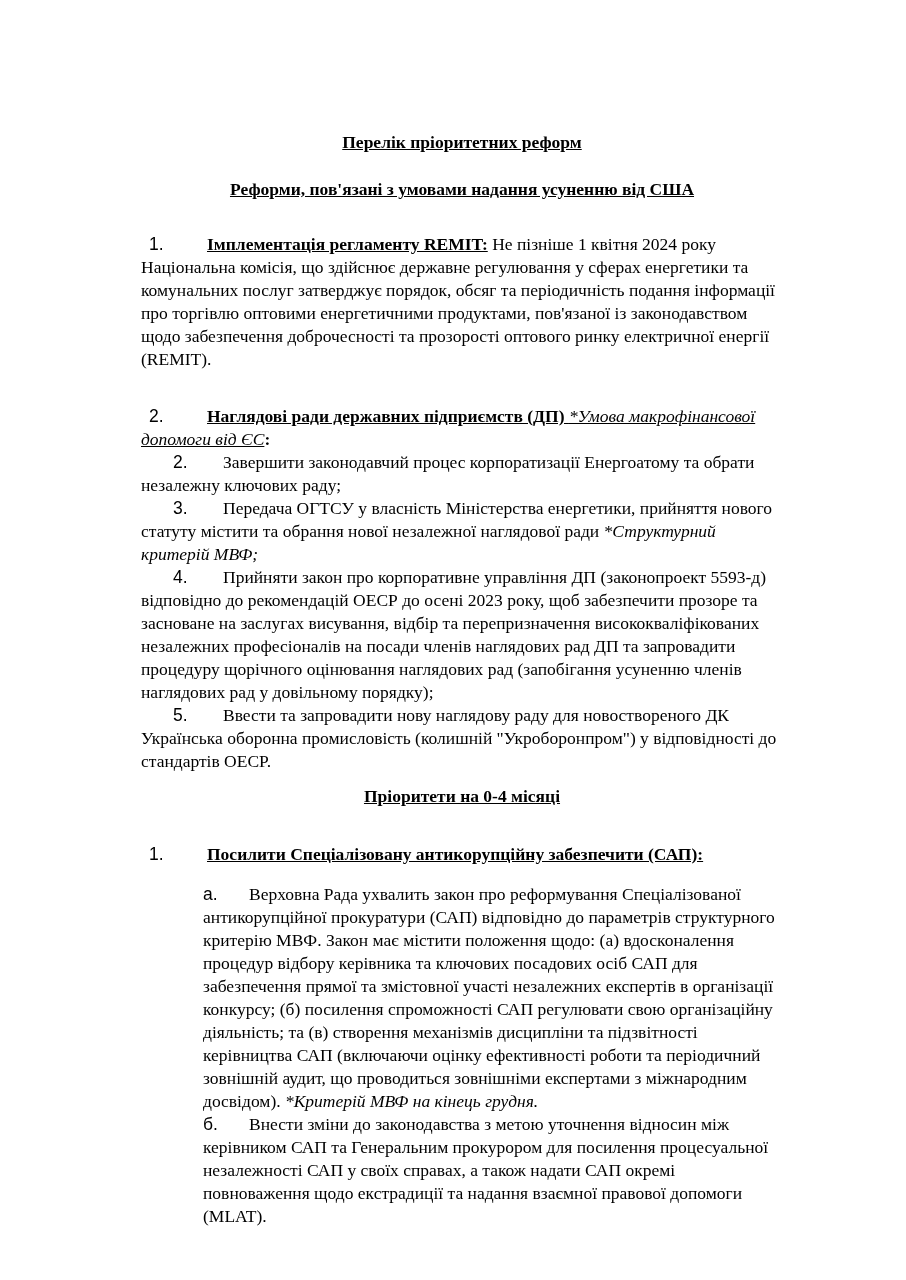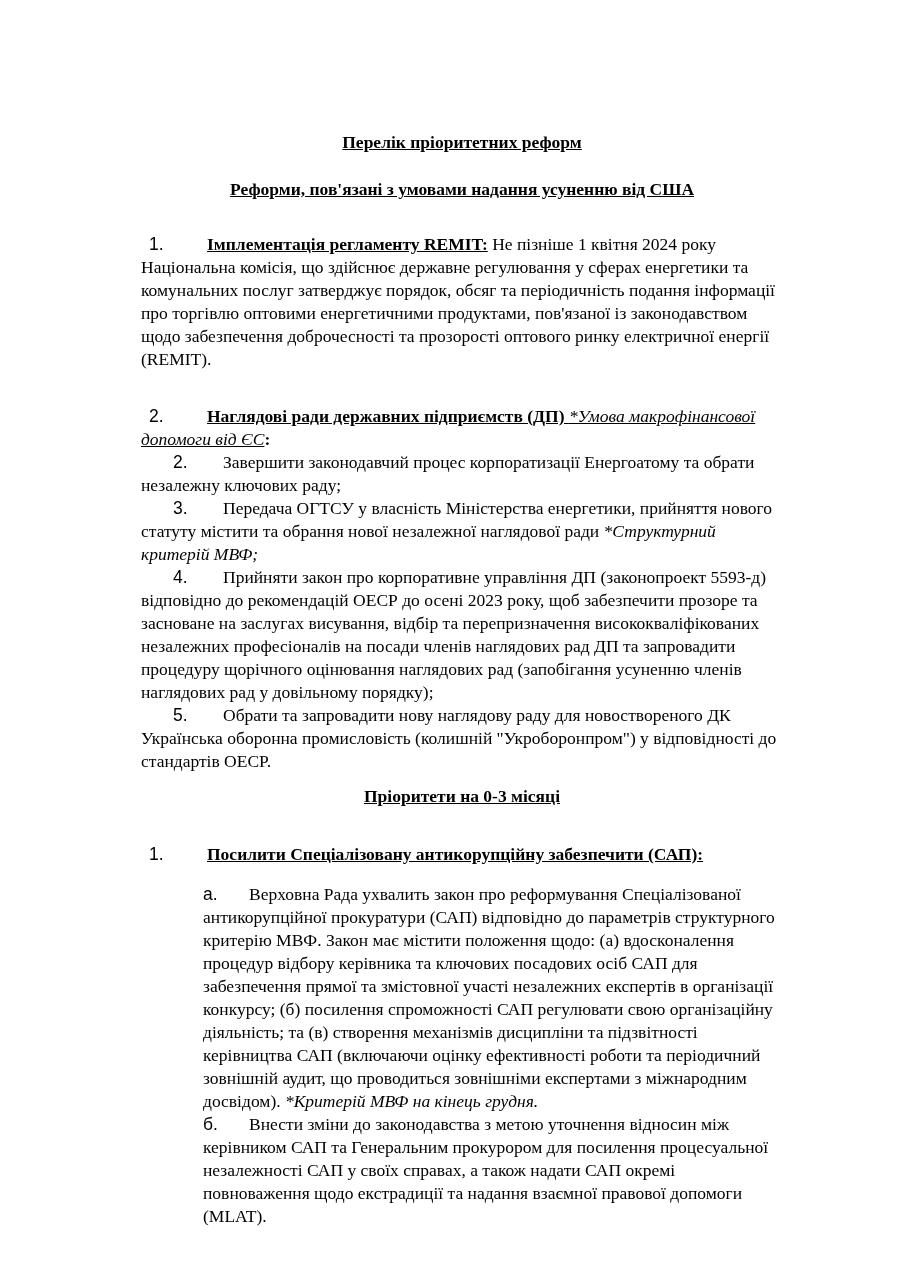--- a/index.html
+++ b/index.html
@@ -58,23 +58,23 @@
 
   <p class="p-boards"><span class="marker num-l1">2.</span><span class="bu">Наглядові ради державних підприємств (ДП) </span><span class="iu">*Умова макрофінансової допомоги від ЄС</span><span class="b">:</span></p>
 
 
   <p><span class="marker num-l2">2.</span><span>Завершити законодавчий процес корпоратизації Енергоатому та обрати незалежну ключових раду;</span></p>
 
   <p><span class="marker num-l2">3.</span><span>Передача ОГТСУ у власність Міністерства енергетики, прийняття нового статуту містити та обрання нової незалежної наглядової ради </span><span class="i">*Структурний критерій МВФ;</span></p>
 
   <p><span class="marker num-l2">4.</span><span>Прийняти закон про корпоративне управління ДП (законопроект 5593-д) відповідно до рекомендацій ОЕСР до осені 2023 року, щоб забезпечити прозоре та засноване на заслугах висування, відбір та перепризначення висококваліфікованих незалежних професіоналів на посади членів наглядових рад ДП та запровадити процедуру щорічного оцінювання наглядових рад (запобігання усуненню членів наглядових рад у довільному порядку);</span></p>
 
-  <p><span class="marker num-l2">5.</span><span>Обрати та запровадити нову наглядову раду для новоствореного ДК Українська оборонна промисловість (колишній "Укроборонпром") у відповідності до стандартів ОЕСР.</span></p>
+  <p><span class="marker num-l2">5.</span><span>Ввести та запровадити нову наглядову раду для новоствореного ДК Українська оборонна промисловість (колишній "Укроборонпром") у відповідності до стандартів ОЕСР.</span></p>
 
-  <h2 class="center h-priorities"><span class="bu">Пріоритети на 0-3 місяці</span></h2>
+  <h2 class="center h-priorities"><span class="bu">Пріоритети на 0-4 місяці</span></h2>
 
   <p class="p-sap"><span class="marker num-l1">1.</span><span class="bu">Посилити Спеціалізовану антикорупційну забезпечити (САП):</span></p>
 
   <p class="ab-item first"><span class="marker num-ab">а.</span><span>Верховна Рада ухвалить закон про реформування Спеціалізованої антикорупційної прокуратури (САП) відповідно до параметрів структурного критерію МВФ. Закон має містити положення щодо: (а) вдосконалення процедур відбору керівника та ключових посадових осіб САП для забезпечення прямої та змістовної участі незалежних експертів в організації конкурсу; (б) посилення спроможності САП регулювати свою організаційну діяльність; та (в) створення механізмів дисципліни та підзвітності керівництва САП (включаючи оцінку ефективності роботи та періодичний зовнішній аудит, що проводиться зовнішніми експертами з міжнародним досвідом). </span><span class="i">*Критерій МВФ на кінець грудня.</span></p>
 
   <p class="ab-item"><span class="marker num-ab">б.</span><span>Внести зміни до законодавства з метою уточнення відносин між керівником САП та Генеральним прокурором для посилення процесуальної незалежності САП у своїх справах, а також надати САП окремі повноваження щодо екстрадиції та надання взаємної правової допомоги (MLAT).</span></p>
 
 </div>
 
 </body></html>

